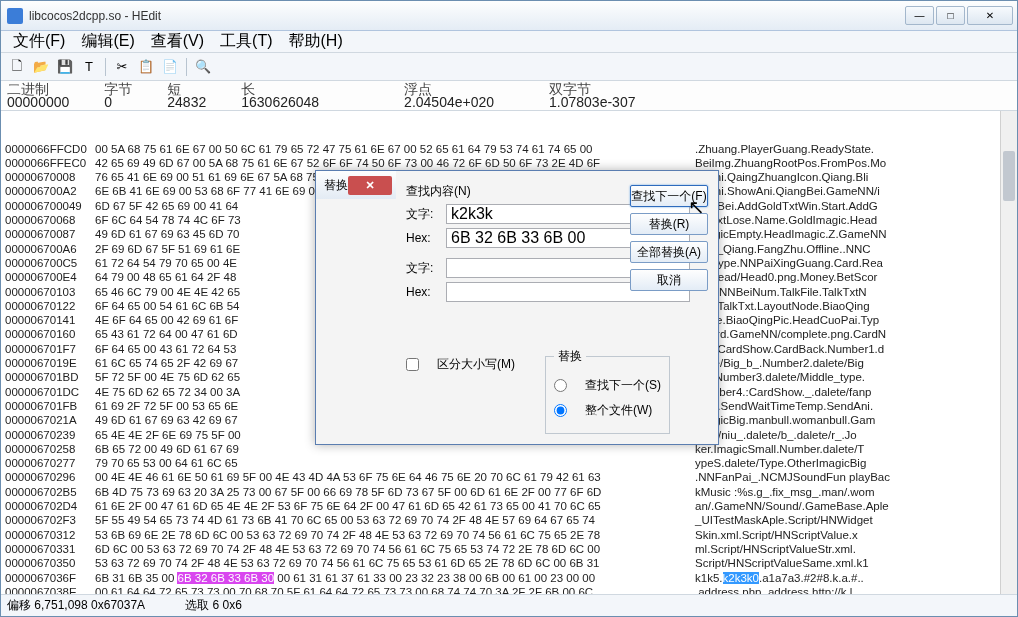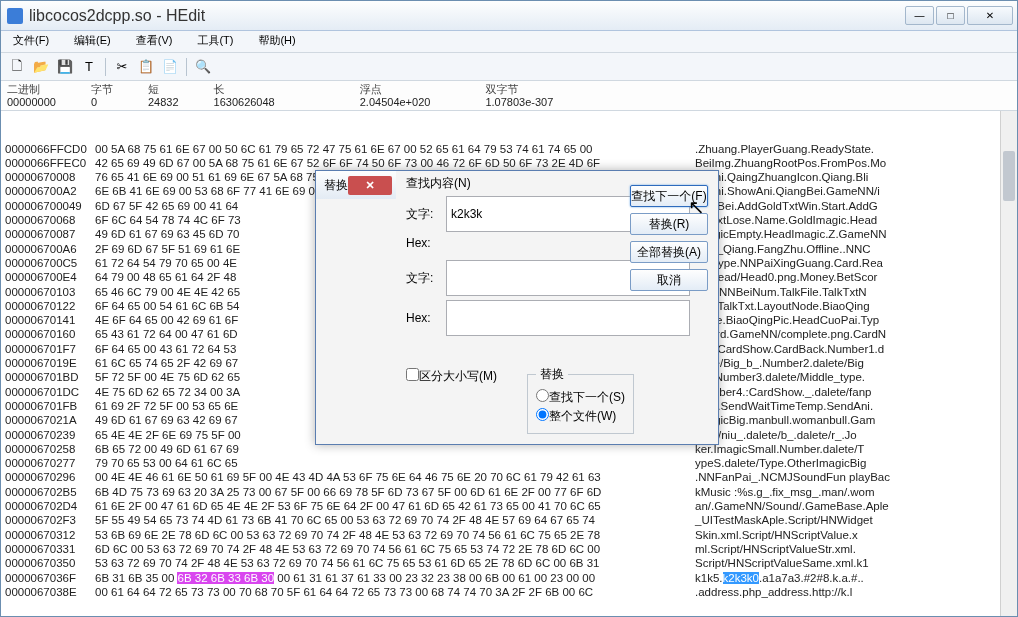--- a/index.html
+++ b/index.html
@@ -1,60 +1,60 @@
 <!DOCTYPE html>
 <html><head>
 <meta charset="utf-8">
 <style>
 * { margin:0; padding:0; box-sizing:border-box; font-family:"Microsoft YaHei","Segoe UI",Tahoma,sans-serif; }
 body { background:#f0f0f0; width:1018px; height:617px; overflow:hidden; }
 .window { width:1018px; height:617px; background:#fff; border:1px solid #6b8eb0; display:flex; flex-direction:column; }
 .titlebar { height:30px; background:linear-gradient(#fdfefe,#e4ecf5); display:flex; align-items:center; padding:0 4px 0 6px; border-bottom:1px solid #b0c4de; }
 .titlebar .icon { width:16px; height:16px; background:#3b7dd8; margin-right:6px; border-radius:2px; }
-.titlebar .title { font-size:16px; color:#333; flex:1; }
+.titlebar .title { font-size:12px; color:#333; flex:1; }
 .winbtns { display:flex; gap:2px; }
 .winbtn { width:29px; height:19px; border:1px solid #a3b7cc; background:linear-gradient(#f7fafd,#dde7f1); font-size:10px; display:flex; align-items:center; justify-content:center; cursor:pointer; border-radius:2px; }
 .winbtn.close { width:46px; }
-.menubar { height:22px; background:#f3f6fa; display:flex; padding:0 4px; font-size:11px; border-bottom:1px solid #d0d8e0;gap:9px; }
+.menubar { height:22px; background:#f3f6fa; display:flex; align-items:center; padding:0 4px; font-size:16px; border-bottom:1px solid #d0d8e0; }
 .menubar span { padding:2px 8px; cursor:pointer; }
 .toolbar { height:28px; background:#f3f6fa; display:flex; align-items:center; padding:0 6px; gap:4px; border-bottom:1px solid #d0d8e0; }
 .tbtn { width:20px; height:20px; display:flex; align-items:center; justify-content:center; font-size:13px; cursor:pointer; }
 .tsep { width:1px; height:18px; background:#b8c4d0; margin:0 2px; }
-.infobar { height:30px; background:#fdfdfd; display:flex; align-items:flex-start; font-size:11px; border-bottom:1px solid #d0d8e0; padding:2px 6px; }
+.infobar { height:30px; background:#fdfdfd; display:flex; align-items:flex-start; font-size:14px; border-bottom:1px solid #d0d8e0; padding:2px 6px; }
 .infocol { margin-right:35px; display:flex; flex-direction:column; }
 .infocol .lbl { color:#444; line-height:13px; }
 .infocol .val { color:#222; line-height:13px; }
 .hexview { flex:1; background:#fff; font-family:"Consolas","Courier New",monospace; font-size:11.5px; line-height:14.3px; overflow:hidden; position:relative; padding:2px 0 0 4px; white-space:pre; color:#222; }
 .hexrow { display:flex; }
 .addr { width:90px; }
 .hexbytes { width:600px; }
 .ascii { flex:1; }
 .hl1 { background:#d946ef; color:#fff; }
 .hl2 { background:#3399ff; color:#fff; }
 .scrollbar { position:absolute; right:0; top:0; width:17px; height:100%; background:#f0f0f0; border-left:1px solid #d0d0d0; }
 .scrollthumb { position:absolute; left:2px; right:2px; top:40px; height:50px; background:#c2c8d0; border-radius:2px; }
 .statusbar { height:22px; background:#f3f6fa; display:flex; align-items:center; font-size:12px; border-top:1px solid #d0d8e0; padding:0 6px; gap:40px; }
 
 .dialog { position:absolute; left:315px; top:170px; width:404px; height:275px; background:#f4f4f4; border:1px solid #5a7db0; box-shadow:0 0 10px rgba(0,0,0,0.3); display:flex; flex-direction:row; }
 .dlgtitle { height:28px; background:linear-gradient(#fdfefe,#e3ebf4); display:flex; align-items:center; padding:0 4px 0 8px; font-size:12px; }
 .dlgtitle .t { flex:1; }
 .dlgclose { width:44px; height:19px; background:#c94f4f; color:#fff; display:flex; align-items:center; justify-content:center; font-size:11px; border-radius:2px; cursor:pointer; font-weight:bold; }
-.dlgbody { flex:1; padding:4px 10px; font-size:12px; position:relative; }
+.dlgbody { flex:1; padding:12px 10px; font-size:12px; position:relative; }
 .grp { margin-bottom:10px; }
 .grplbl { margin-bottom:4px; }
 .frow { display:flex; align-items:center; margin-bottom:4px; }
 .frow .flbl { width:40px; }
-.frow input { flex:1; height:36px; border:1px solid #abadb3; padding:0 4px; font-size:12px; font-family:inherit; }
+.frow input { flex:1; height:20px; border:1px solid #abadb3; padding:0 4px; font-size:16px; font-family:inherit; }
 .btncol { position:absolute; right:10px; top:14px; display:flex; flex-direction:column; gap:6px; }
 .dlgbtn { width:78px; height:22px; border:1px solid #7a9cc6; background:linear-gradient(#fefefe,#e3ecf6); font-size:12px; cursor:pointer; border-radius:2px; }
 .dlgbtn.primary { border:1px solid #2e6bbd; box-shadow:0 0 2px #5a9be0; }
 .opts { position:absolute; left:10px; bottom:10px; display:flex; gap:30px; align-items:flex-start; }
 .fieldset { border:1px solid #c0c8d0; padding:4px 8px 6px 8px; }
 .fieldset legend { font-size:12px; padding:0 4px; }
-.radio,.check { display:flex; align-items:flex-start; gap:0; font-size:12px; margin:2px 0; }
+.radio,.check { display:flex; align-items:center; gap:18px; font-size:12px; margin:8px 0; }
 .leftarea { width:284px; }
 .cursor { position:absolute; font-size:20px; color:#000; pointer-events:none; }
 </style>
 </head>
 <body>
 
 <div class="window">
  <div class="titlebar">
   <div class="icon"></div>
   <div class="title">libcocos2dcpp.so - HEdit</div>
@@ -105,37 +105,42 @@
         <span class="val">2.04504e+020</span>
       </div>
   <div class="infocol">
         <span class="lbl">双字节</span>
         <span class="val">1.07803e-307</span>
       </div>
  </div>
  <div class="hexview" id="hexview">
   <div class="hexrow"><span class="addr">0000066FFCD0</span><span class="hexbytes">00 5A 68 75 61 6E 67 00 50 6C 61 79 65 72 47 75 61 6E 67 00 52 65 61 64 79 53 74 61 74 65 00</span><span class="ascii">.Zhuang.PlayerGuang.ReadyState.</span></div><div class="hexrow"><span class="addr">0000066FFEC0</span><span class="hexbytes">42 65 69 49 6D 67 00 5A 68 75 61 6E 67 52 6F 6F 74 50 6F 73 00 46 72 6F 6D 50 6F 73 2E 4D 6F</span><span class="ascii">BeiImg.ZhuangRootPos.FromPos.Mo</span></div><div class="hexrow"><span class="addr">00000670008 </span><span class="hexbytes">76 65 41 6E 69 00 51 61 69 6E 67 5A 68 75 61 6E 67 49 63 6F 6E 00 51 69 61 6E 67 00 42 6C 69</span><span class="ascii">veAni.QaingZhuangIcon.Qiang.Bli</span></div><div class="hexrow"><span class="addr">000006700A2 </span><span class="hexbytes">6E 6B 41 6E 69 00 53 68 6F 77 41 6E 69 00 51 69 61 6E 67 42 65 69 00 47 61 6D 65 4E 4E 2F 69</span><span class="ascii">nkAni.ShowAni.QiangBei.GameNN/i</span></div><div class="hexrow"><span class="addr">000006700049</span><span class="hexbytes">6D 67 5F 42 65 69 00 41 64</span><span class="ascii">mg_Bei.AddGoldTxtWin.Start.AddG</span></div><div class="hexrow"><span class="addr">00000670068 </span><span class="hexbytes">6F 6C 64 54 78 74 4C 6F 73</span><span class="ascii">oldTxtLose.Name.GoldImagic.Head</span></div><div class="hexrow"><span class="addr">00000670087 </span><span class="hexbytes">49 6D 61 67 69 63 45 6D 70</span><span class="ascii">ImagicEmpty.HeadImagic.Z.GameNN</span></div><div class="hexrow"><span class="addr">000006700A6 </span><span class="hexbytes">2F 69 6D 67 5F 51 69 61 6E</span><span class="ascii">/img_Qiang.FangZhu.Offline..NNC</span></div><div class="hexrow"><span class="addr">000006700C5 </span><span class="hexbytes">61 72 64 54 79 70 65 00 4E</span><span class="ascii">ardType.NNPaiXingGuang.Card.Rea</span></div><div class="hexrow"><span class="addr">000006700E4 </span><span class="hexbytes">64 79 00 48 65 61 64 2F 48</span><span class="ascii">dy.Head/Head0.png.Money.BetScor</span></div><div class="hexrow"><span class="addr">00000670103 </span><span class="hexbytes">65 46 6C 79 00 4E 4E 42 65</span><span class="ascii">eFly.NNBeiNum.TalkFile.TalkTxtN</span></div><div class="hexrow"><span class="addr">00000670122 </span><span class="hexbytes">6F 64 65 00 54 61 6C 6B 54</span><span class="ascii">ode.TalkTxt.LayoutNode.BiaoQing</span></div><div class="hexrow"><span class="addr">00000670141 </span><span class="hexbytes">4E 6F 64 65 00 42 69 61 6F</span><span class="ascii">Node.BiaoQingPic.HeadCuoPai.Typ</span></div><div class="hexrow"><span class="addr">00000670160 </span><span class="hexbytes">65 43 61 72 64 00 47 61 6D</span><span class="ascii">eCard.GameNN/complete.png.CardN</span></div><div class="hexrow"><span class="addr">000006701F7 </span><span class="hexbytes">6F 64 65 00 43 61 72 64 53</span><span class="ascii">ode.CardShow.CardBack.Number1.d</span></div><div class="hexrow"><span class="addr">0000067019E </span><span class="hexbytes">61 6C 65 74 65 2F 42 69 67</span><span class="ascii">alete/Big_b_.Number2.dalete/Big</span></div><div class="hexrow"><span class="addr">000006701BD </span><span class="hexbytes">5F 72 5F 00 4E 75 6D 62 65</span><span class="ascii">_r_.Number3.dalete/Middle_type.</span></div><div class="hexrow"><span class="addr">000006701DC </span><span class="hexbytes">4E 75 6D 62 65 72 34 00 3A</span><span class="ascii">Number4.:CardShow._.dalete/fanp</span></div><div class="hexrow"><span class="addr">000006701FB </span><span class="hexbytes">61 69 2F 72 5F 00 53 65 6E</span><span class="ascii">ai/r_.SendWaitTimeTemp.SendAni.</span></div><div class="hexrow"><span class="addr">0000067021A </span><span class="hexbytes">49 6D 61 67 69 63 42 69 67</span><span class="ascii">ImagicBig.manbull.womanbull.Gam</span></div><div class="hexrow"><span class="addr">00000670239 </span><span class="hexbytes">65 4E 4E 2F 6E 69 75 5F 00</span><span class="ascii">eNN/niu_.dalete/b_.dalete/r_.Jo</span></div><div class="hexrow"><span class="addr">00000670258 </span><span class="hexbytes">6B 65 72 00 49 6D 61 67 69</span><span class="ascii">ker.ImagicSmall.Number.dalete/T</span></div><div class="hexrow"><span class="addr">00000670277 </span><span class="hexbytes">79 70 65 53 00 64 61 6C 65</span><span class="ascii">ypeS.dalete/Type.OtherImagicBig</span></div><div class="hexrow"><span class="addr">00000670296 </span><span class="hexbytes">00 4E 4E 46 61 6E 50 61 69 5F 00 4E 43 4D 4A 53 6F 75 6E 64 46 75 6E 20 70 6C 61 79 42 61 63</span><span class="ascii">.NNFanPai_.NCMJSoundFun playBac</span></div><div class="hexrow"><span class="addr">000006702B5 </span><span class="hexbytes">6B 4D 75 73 69 63 20 3A 25 73 00 67 5F 00 66 69 78 5F 6D 73 67 5F 00 6D 61 6E 2F 00 77 6F 6D</span><span class="ascii">kMusic :%s.g_.fix_msg_.man/.wom</span></div><div class="hexrow"><span class="addr">000006702D4 </span><span class="hexbytes">61 6E 2F 00 47 61 6D 65 4E 4E 2F 53 6F 75 6E 64 2F 00 47 61 6D 65 42 61 73 65 00 41 70 6C 65</span><span class="ascii">an/.GameNN/Sound/.GameBase.Aple</span></div><div class="hexrow"><span class="addr">000006702F3 </span><span class="hexbytes">5F 55 49 54 65 73 74 4D 61 73 6B 41 70 6C 65 00 53 63 72 69 70 74 2F 48 4E 57 69 64 67 65 74</span><span class="ascii">_UITestMaskAple.Script/HNWidget</span></div><div class="hexrow"><span class="addr">00000670312 </span><span class="hexbytes">53 6B 69 6E 2E 78 6D 6C 00 53 63 72 69 70 74 2F 48 4E 53 63 72 69 70 74 56 61 6C 75 65 2E 78</span><span class="ascii">Skin.xml.Script/HNScriptValue.x</span></div><div class="hexrow"><span class="addr">00000670331 </span><span class="hexbytes">6D 6C 00 53 63 72 69 70 74 2F 48 4E 53 63 72 69 70 74 56 61 6C 75 65 53 74 72 2E 78 6D 6C 00</span><span class="ascii">ml.Script/HNScriptValueStr.xml.</span></div><div class="hexrow"><span class="addr">00000670350 </span><span class="hexbytes">53 63 72 69 70 74 2F 48 4E 53 63 72 69 70 74 56 61 6C 75 65 53 61 6D 65 2E 78 6D 6C 00 6B 31</span><span class="ascii">Script/HNScriptValueSame.xml.k1</span></div><div class="hexrow"><span class="addr">0000067036F </span><span class="hexbytes"><span>6B 31 6B 35 00 </span><span class="hl1">6B 32 6B 33 6B 30</span><span> 00 61 31 61 37 61 33 00 23 32 23 38 00 6B 00 61 00 23 00 00</span></span><span class="ascii"><span>k1k5.</span><span class="hl2">k2k3k0</span><span>.a1a7a3.#2#8.k.a.#..</span></span></div><div class="hexrow"><span class="addr">0000067038E </span><span class="hexbytes">00 61 64 64 72 65 73 73 00 70 68 70 5F 61 64 64 72 65 73 73 00 68 74 74 70 3A 2F 2F 6B 00 6C</span><span class="ascii">.address.php_address.http://k.l</span></div><div class="scrollbar"><div class="scrollthumb"></div></div>
  </div>
+ <div class="statusbar">
+  <span>偏移 6,751,098 0x67037A</span>
+  <span>选取 6 0x6</span>
+ </div>
 </div>
 
 <div class="dialog">
  <div class="dlgtitle">
   <span class="t">替换</span>
   <div class="dlgclose">✕</div>
  </div>
  <div class="dlgbody">
   <div class="leftarea">
    <div class="grp">
     <div class="grplbl">查找内容(N)</div>
     <div class="frow">
             <span class="flbl">文字:</span>
             <input value="k2k3k" style="">
           </div>
     <div class="frow">
             <span class="flbl">Hex:</span>
+            <input value="6B 32 6B 33 6B 00" style="">
           </div>
    </div>
    <div class="grp">
     <div class="frow">
             <span class="flbl">文字:</span>
             <input value="" style="">
           </div>
     <div class="frow">
             <span class="flbl">Hex:</span>
             <input value="" style="">

